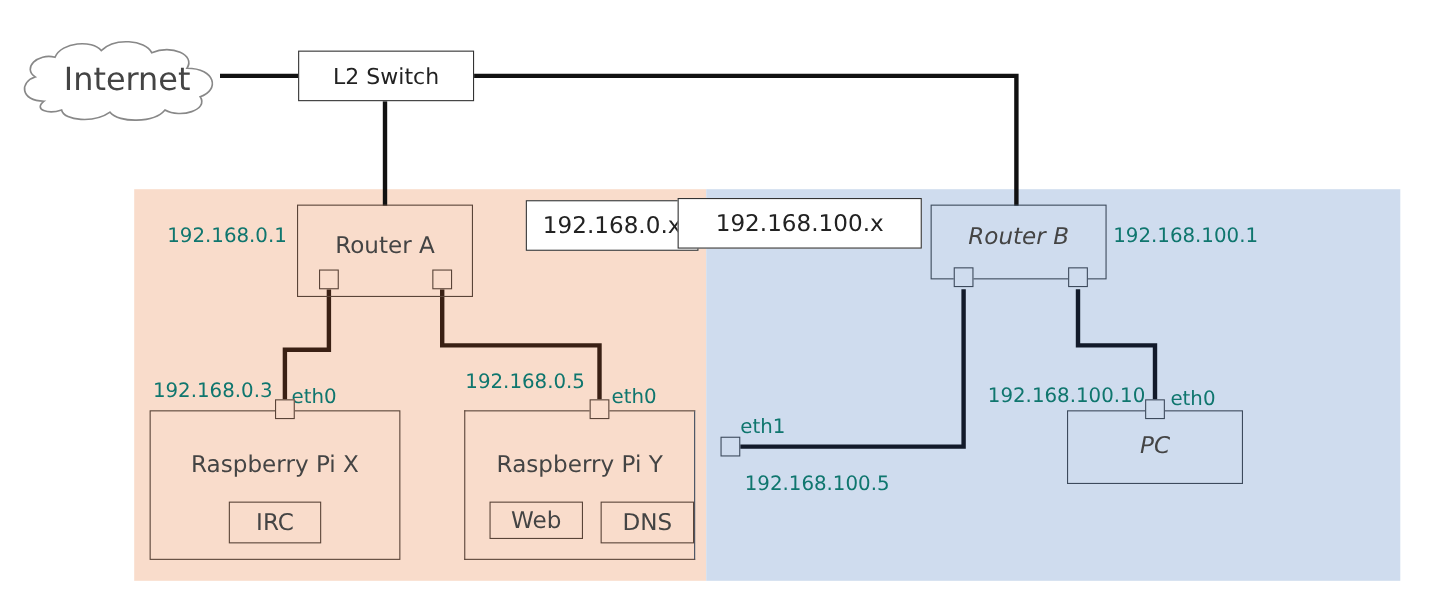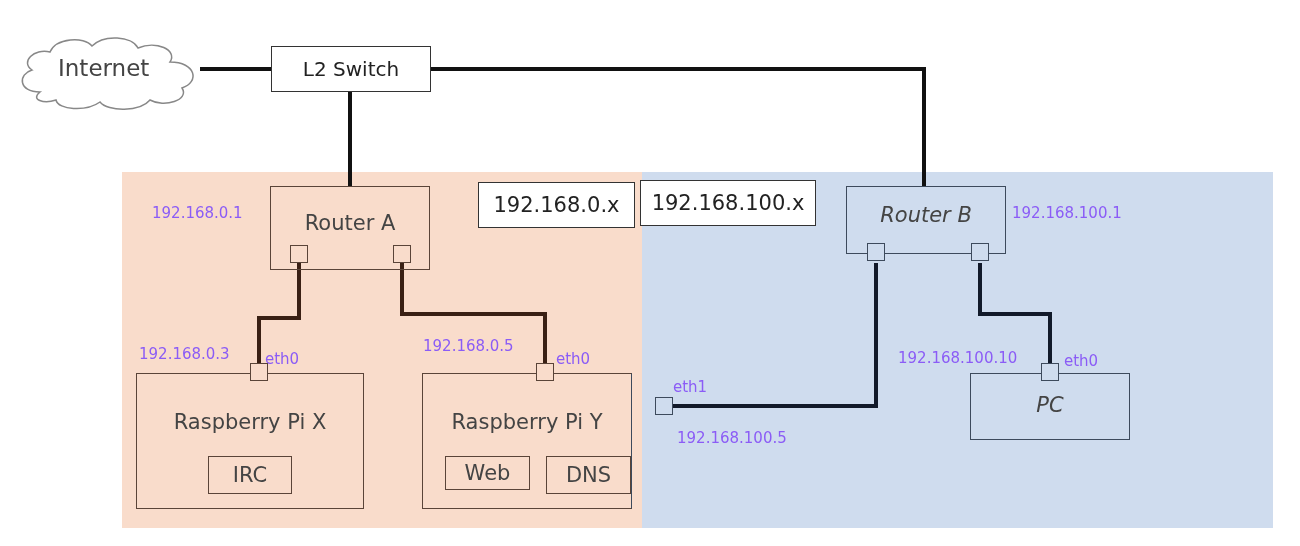--- a/index.html
+++ b/index.html
@@ -4,21 +4,21 @@
 <style>
   html,body{margin:0;padding:0;background:#fff;}
   body{width:1300px;height:546px;position:relative;overflow:hidden;font-family:"DejaVu Sans",sans-serif;color:#333;}
   .abs{position:absolute;}
   .zone-a{left:122px;top:172px;width:520px;height:356px;background:#f9dccb;}
   .zone-b{left:642px;top:172px;width:631px;height:356px;background:#cfdcee;}
   svg.wires{position:absolute;left:0;top:0;width:1300px;height:546px;}
   .box{position:absolute;box-sizing:border-box;border:1.5px solid #5a4438;display:flex;align-items:center;justify-content:center;text-align:right;}
   .box.blue{border-color:#3d4a5c;font-style:italic;}
   .box.white{background:#fff;border-color:#333;}
-  .lbl{position:absolute;white-space:nowrap;font-size:15px;color:#8b5cf6;}
+  .lbl{position:absolute;white-space:nowrap;font-size:18px;color:#0f766e;}
   .big{font-size:21px;color:#444;}
   .port{position:absolute;width:18px;height:18px;box-sizing:border-box;border:1.5px solid #5a4438;background:#f9dccb;}
   .port.blue{border-color:#3d4a5c;background:#cfdcee;}
 </style>
 </head>
 <body>
 
 <div class="abs zone-a"></div>
 <div class="abs zone-b"></div>
 
@@ -28,30 +28,30 @@
     <path d="M430 69 H924 V187" stroke="#111" stroke-width="4"></path>
     <path d="M350 92 V187" stroke="#111" stroke-width="4"></path>
     <path d="M299 263 V318 H259 V364" stroke="#3a2014" stroke-width="4"></path>
     <path d="M402 263 V314 H545 V364" stroke="#3a2014" stroke-width="4"></path>
     <path d="M876 263 V406 H672" stroke="#121a2a" stroke-width="4"></path>
     <path d="M980 263 V314 H1050 V364" stroke="#121a2a" stroke-width="4"></path>
   </g>
   <path d="M40 92 C18 92 18 74 32 70 C20 62 34 48 50 52 C56 38 84 36 92 46 C104 34 132 36 138 48 C156 40 178 50 170 62 C196 62 200 82 182 88 C190 100 164 108 150 100 C140 112 108 112 100 102 C86 112 58 110 56 100 C44 104 30 100 40 92 Z" fill="#fff" stroke="#888" stroke-width="1.5"></path>
 </svg>
 
-<div class="lbl big" style="left:58px;top:55px;font-size:23px;text-align:center;">Internet</div>
+<div class="lbl big" style="left:58px;top:55px;font-size:29px;text-align:center;">Internet</div>
 
 <div class="box white" style="left:271px;top:46px;width:160px;height:46px;">
   <span class="big" style="font-size:20px;color:#222;">L2 Switch</span>
 </div>
 
 <div class="box white" style="left:478px;top:182px;width:157px;height:46px;">
   <span class="big" style="color:#222;">192.168.0.x</span>
 </div>
-<div class="box white" style="left:640px;top:180px;width:176px;height:46px;">
+<div class="box white" style="left:616px;top:180px;width:222px;height:46px;">
   <span class="big" style="color:#222;">192.168.100.x</span>
 </div>
 
 <div class="box" style="left:270px;top:186px;width:160px;height:84px;padding-bottom:10px;">
   <span class="big">Router A</span>
 </div>
 <div class="lbl" style="left:152px;top:204px;">192.168.0.1</div>
 <div class="port" style="left:290px;top:245px;"></div>
 <div class="port" style="left:393px;top:245px;"></div>
 

